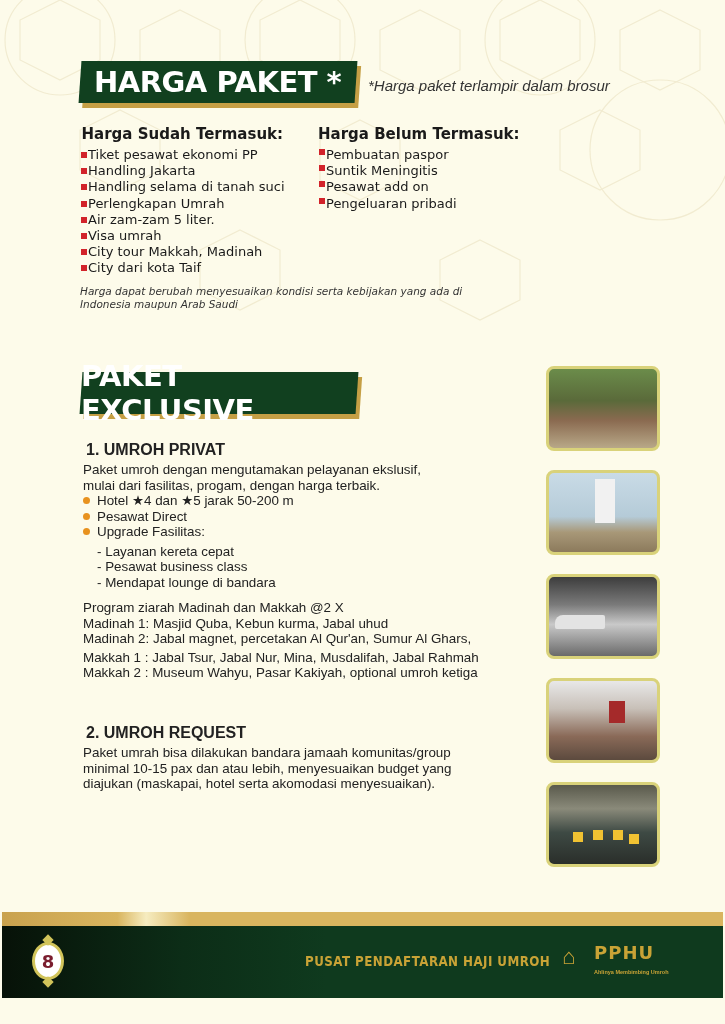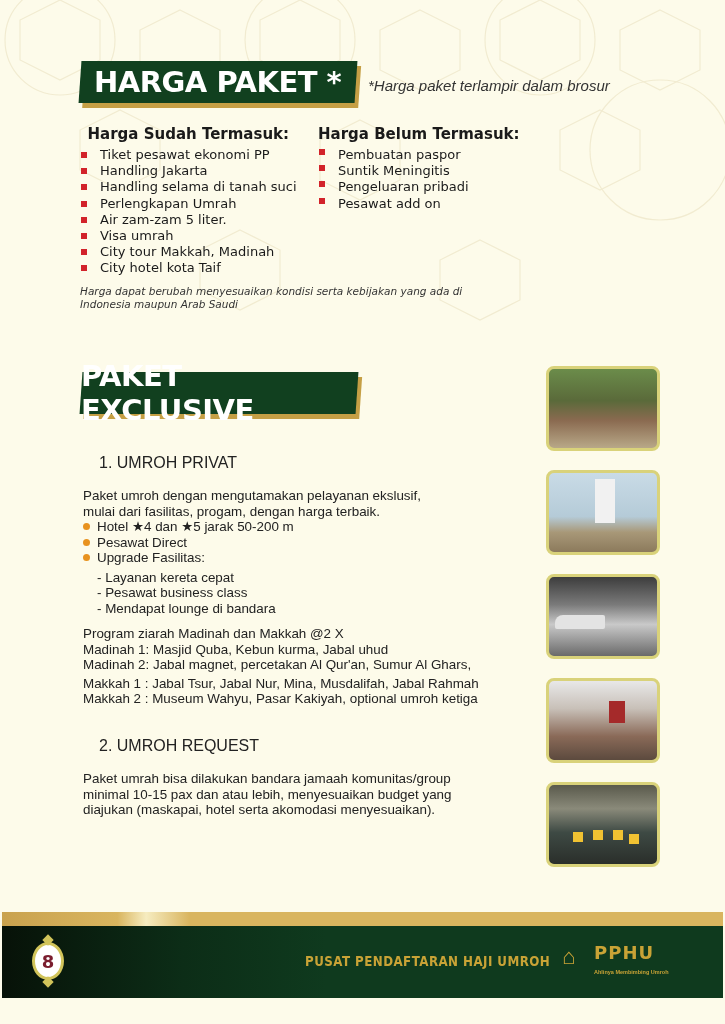--- a/index.html
+++ b/index.html
@@ -7,29 +7,29 @@
   .page{position:absolute;left:0;top:0;width:725px;height:1024px;background:#fdfbea;}
   .pattern{position:absolute;left:0;top:0;width:725px;height:360px;opacity:0.5;}
   .banner{position:absolute;background:#11401f;color:#fff;font-family:"DejaVu Sans",sans-serif;font-weight:bold;transform:skewX(-4deg);box-shadow:4px 5px 0 #c59f45;display:flex;align-items:center;justify-content:center;}
   .banner span{transform:skewX(4deg);letter-spacing:-0.5px;}
   .b1{left:80px;top:61px;width:276px;height:42px;font-size:29px;}
   .b2{left:81px;top:372px;width:276px;height:42px;font-size:29px;}
   .note-top{position:absolute;left:368px;top:77px;font-size:15px;font-style:italic;color:#333;}
   .col{position:absolute;font-family:"DejaVu Sans",sans-serif;}
   .col h3{margin:0 0 4px 0;font-size:15px;font-weight:bold;color:#1a1a1a;text-align:center;}
   .col ul{list-style:none;margin:0;padding:0;}
-  .col li{font-size:13px;line-height:16.2px;position:relative;padding-left:20px;color:#1a1a1a;}
+  .col li{font-size:13px;line-height:16.2px;position:relative;padding-left:8px;color:#1a1a1a;}
   .col li .sq{position:absolute;left:1px;top:5px;width:6px;height:6px;background:#d2232a;}
   .c1{left:80px;top:125px;}
   .c2{left:318px;top:125px;}
   .note{position:absolute;left:80px;top:285px;font-family:"DejaVu Sans",sans-serif;font-size:10.5px;line-height:13px;}
   .note b{display:block;font-size:10.5px;}
   .note i{display:block;color:#333;}
   .sec{position:absolute;left:83px;font-size:13.4px;line-height:15.5px;color:#222;}
-  .sec h4{margin:16px;font-size:16px;font-weight:normal;line-height:18px;color:#222;}
+  .sec h4{margin:3px;font-size:16px;font-weight:bold;line-height:18px;color:#222;}
   .b-list{margin:0;padding:0;list-style:none;}
   .b-list li{position:relative;padding-left:14px;}
   .dot{position:absolute;left:0;top:4px;width:7px;height:7px;border-radius:50%;background:#e8921e;}
   .sub{padding-left:14px;margin-top:4px;}
   .photo{position:absolute;left:546px;width:108px;height:79px;border:3px solid #d9d27a;border-radius:8px;overflow:hidden;background:#888;}
   .p1{top:366px;background:linear-gradient(180deg,#6b8c4a 0%,#5a6a3a 40%,#8a6a50 65%,#b8a888 100%);}
   .p2{top:470px;background:linear-gradient(180deg,#c9dbe6 0%,#b5cbd8 55%,#a89878 75%,#8c7a5c 100%);}
   .p3{top:574px;background:linear-gradient(180deg,#3d3d3d 0%,#7a7a7a 35%,#c9c9c9 60%,#6a6a6a 100%);}
   .p4{top:678px;background:linear-gradient(180deg,#e8e8e8 0%,#c8c0b8 35%,#8a6a58 70%,#5c4a3e 100%);}
   .p5{top:782px;background:linear-gradient(180deg,#5a5a4c 0%,#8a8a7a 30%,#3e4a44 60%,#2a2e2a 100%);}
@@ -82,31 +82,31 @@
   <div class="col c1">
     <h3>Harga Sudah Termasuk:</h3>
     <ul>
       <li><span class="sq"></span><span>Tiket pesawat ekonomi PP</span></li>
       <li><span class="sq"></span><span>Handling Jakarta</span></li>
       <li><span class="sq"></span><span>Handling selama di tanah suci</span></li>
       <li><span class="sq"></span><span>Perlengkapan Umrah</span></li>
       <li><span class="sq"></span><span>Air zam-zam 5 liter.</span></li>
       <li><span class="sq"></span><span>Visa umrah</span></li>
       <li><span class="sq"></span><span>City tour Makkah, Madinah</span></li>
-      <li><span class="sq"></span><span>City hotel kota Taif</span></li>
+      <li><span class="sq"></span><span>City dari kota Taif</span></li>
     </ul>
   </div>
 
   <div class="col c2">
     <h3>Harga Belum Termasuk:</h3>
     <ul>
       <li><span class="sq" style="top:2px"></span><span>Pembuatan paspor</span></li>
       <li><span class="sq" style="top:2px"></span><span>Suntik Meningitis</span></li>
+      <li><span class="sq" style="top:2px"></span><span>Pesawat add on</span></li>
       <li><span class="sq" style="top:2px"></span><span>Pengeluaran pribadi</span></li>
-      <li><span class="sq" style="top:2px"></span><span>Pesawat add on</span></li>
     </ul>
   </div>
 
   <div class="note">
     <i style="width:400px;">Harga dapat berubah menyesuaikan kondisi serta kebijakan yang ada di Indonesia maupun Arab Saudi</i>
   </div>
 
   <div class="banner b2">
     <span>PAKET EXCLUSIVE</span>
   </div>

